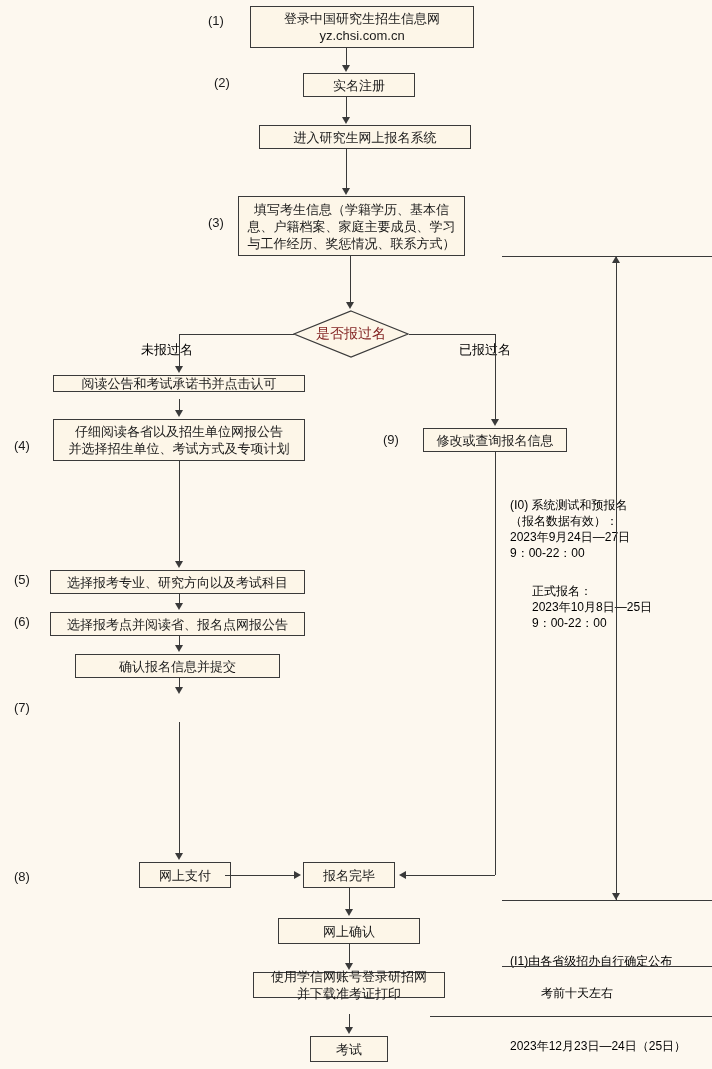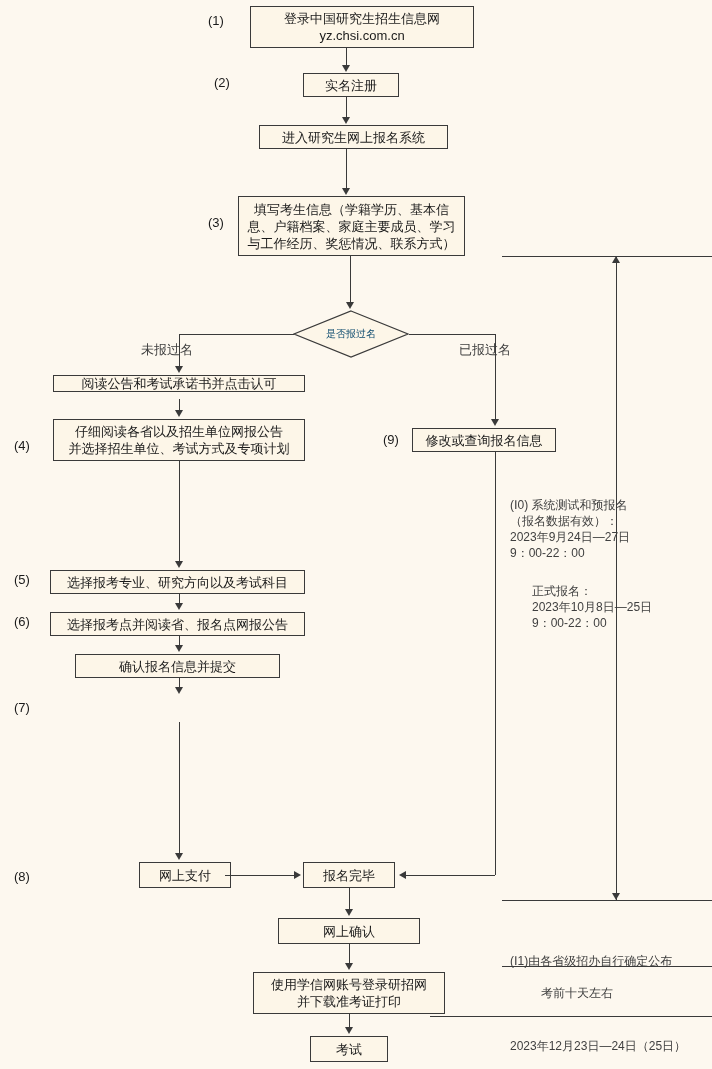--- a/index.html
+++ b/index.html
@@ -32,21 +32,21 @@
     padding: 3px 6px;
     white-space: pre-line;
   }
   .box.red {
     color: #c01a12;
     font-weight: bold;
   }
   .label {
     position: absolute;
     font-size: 13px;
-    color: #404040;
+    color: #000000;
     white-space: pre-line;
     line-height: 17px;
   }
   .label.small {
     font-size: 12px;
     line-height: 16px;
   }
   .step {
     position: absolute;
     font-size: 13px;
@@ -64,22 +64,22 @@
   }
   .diamond-text {
     position: absolute;
     left: 0;
     top: 0;
     width: 100%;
     height: 100%;
     display: flex;
     align-items: center;
     justify-content: center;
-    font-size: 10px;
-    color: #0c4a6e;
+    font-size: 14px;
+    color: #7f1d1d;
   }
   .line {
     position: absolute;
     background: #3a3a3a;
   }
   .vline { width: 1px; }
   .hline { height: 1px; }
   .arrow-down {
     position: absolute;
     width: 0;
@@ -124,59 +124,59 @@
   <div class="step" style="left:14px; top:438px;">(4)</div>
   <div class="step" style="left:14px; top:572px;">(5)</div>
   <div class="step" style="left:14px; top:614px;">(6)</div>
   <div class="step" style="left:14px; top:700px;">(7)</div>
   <div class="step" style="left:14px; top:869px;">(8)</div>
   <div class="step" style="left:383px; top:432px;">(9)</div>
 
   <div class="box" style="left:250px; top:6px; width:224px; height:42px;">登录中国研究生招生信息网
 yz.chsi.com.cn</div>
 
-  <div class="box" style="left:303px; top:73px; width:96px; height:24px;">实名注册</div>
-
-  <div class="box" style="left:259px; top:125px; width:189px; height:24px;">进入研究生网上报名系统</div>
+  <div class="box" style="left:303px; top:73px; width:112px; height:24px;">实名注册</div>
+
+  <div class="box" style="left:259px; top:125px; width:212px; height:24px;">进入研究生网上报名系统</div>
 
   <div class="box" style="left:238px; top:196px; width:227px; height:60px;">填写考生信息（学籍学历、基本信
 息、户籍档案、家庭主要成员、学习
 与工作经历、奖惩情况、联系方式）</div>
 
   <div class="diamond-wrap" style="left:293px; top:310px; width:116px; height:48px;">
     <svg class="diamond" viewBox="0 0 116 48" preserveAspectRatio="none">
       <polygon points="58,1 115,24 58,47 1,24" fill="#fdf6e8" stroke="#3a3a3a" stroke-width="1.2"></polygon>
     </svg>
     <div class="diamond-text">是否报过名</div>
   </div>
 
   <div class="label" style="left:141px; top:341px;">未报过名</div>
   <div class="label" style="left:459px; top:341px;">已报过名</div>
 
   <div class="box" style="left:53px; top:375px; width:252px; height:17px;">阅读公告和考试承诺书并点击认可</div>
 
   <div class="box" style="left:53px; top:419px; width:252px; height:42px;">仔细阅读各省以及招生单位网报公告
 并选择招生单位、考试方式及专项计划</div>
 
-  <div class="box" style="left:412px; top:428px; width:144px; height:24px;">修改或查询报名信息</div>
+  <div class="box" style="left:423px; top:428px; width:144px; height:24px;">修改或查询报名信息</div>
 
   <div class="box" style="left:50px; top:570px; width:255px; height:24px;">选择报考专业、研究方向以及考试科目</div>
 
   <div class="box" style="left:50px; top:612px; width:255px; height:24px;">选择报考点并阅读省、报名点网报公告</div>
 
   <div class="box" style="left:75px; top:654px; width:205px; height:24px;">确认报名信息并提交</div>
 
 
   <div class="box" style="left:133px; top:862px; width:92px; height:26px;margin-left:6px;">网上支付</div>
 
   <div class="box" style="left:303px; top:862px; width:92px; height:26px;">报名完毕</div>
 
   <div class="box" style="left:278px; top:918px; width:142px; height:26px;">网上确认</div>
 
-  <div class="box" style="left:253px; top:972px; width:192px; height:42px;">使用学信网账号登录研招网
+  <div class="box" style="left:253px; top:972px; width:192px; height:26px;">使用学信网账号登录研招网
 并下载准考证打印</div>
 
   <div class="box" style="left:310px; top:1036px; width:78px; height:26px;">考试</div>
 
   <div class="label small" style="left:510px; top:497px; width:190px;">(Ⅰ0) 系统测试和预报名
 （报名数据有效）：
 2023年9月24日—27日
 9：00-22：00</div>
 
   <div class="label small" style="left:532px; top:583px; width:190px;">正式报名：

